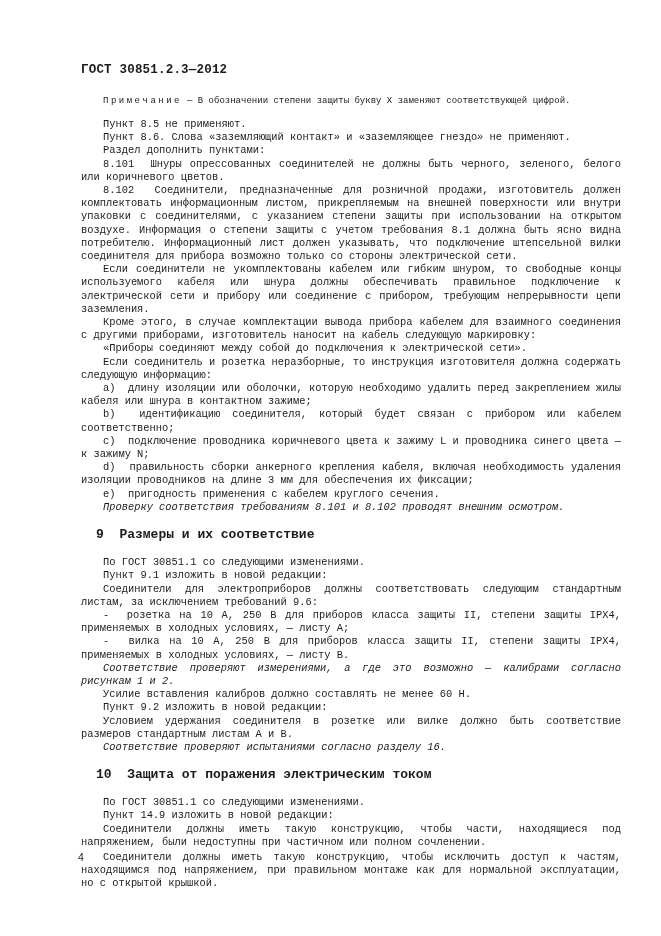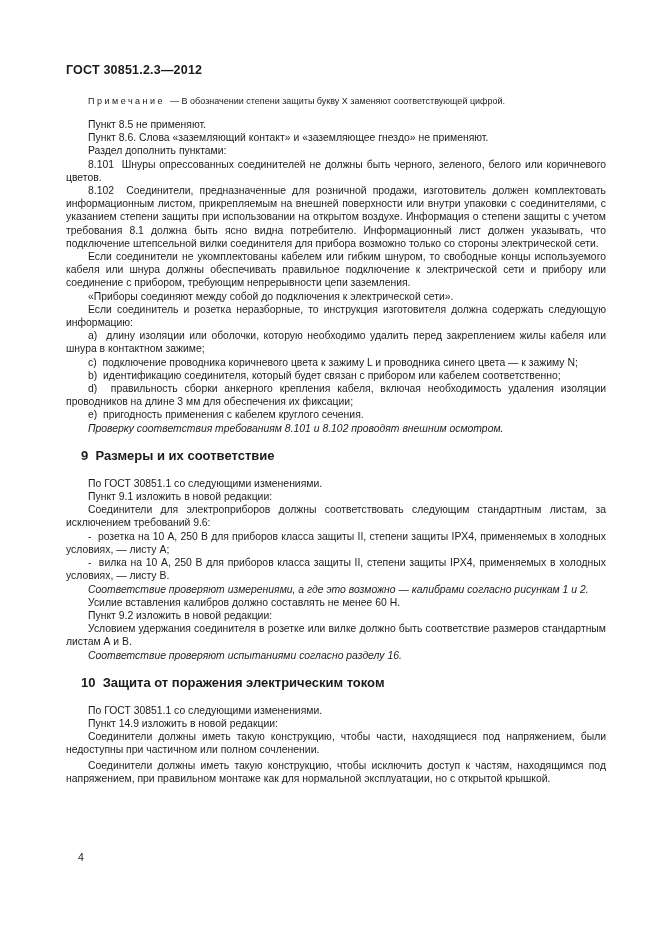--- a/index.html
+++ b/index.html
@@ -7,23 +7,24 @@
     position: relative;
     width: 661px;
     height: 936px;
     background: #ffffff;
     font-family: "Liberation Sans", sans-serif;
     color: #1b1b1b;
     overflow: hidden;
   }
   .content {
     position: absolute;
-    left: 66px;
+    left: 81px;
     top: 63px;
     width: 540px;
+    font-family: Liberation Mono, monospace;
   }
   .doc-header {
     font-size: 12.5px;
     font-weight: bold;
     letter-spacing: 0.2px;
     margin: 0 0 19px 0;
   }
   .note {
     font-size: 9px;
     line-height: 11px;
@@ -64,25 +65,26 @@
     <div class="doc-header">ГОСТ 30851.2.3—2012</div>
 
     <p class="note"><span class="note-label">Примечание</span><span>— В обозначении степени защиты букву X заменяют соответствующей цифрой.</span></p>
 
     <p class="para">Пункт 8.5 не применяют.</p>
     <p class="para">Пункт 8.6. Слова «заземляющий контакт» и «заземляющее гнездо» не применяют.</p>
     <p class="para">Раздел дополнить пунктами:</p>
     <p class="para">8.101&nbsp;&nbsp;Шнуры опрессованных соединителей не должны быть черного, зеленого, белого или коричневого цветов.</p>
     <p class="para">8.102&nbsp;&nbsp;Соединители, предназначенные для розничной продажи, изготовитель должен комплектовать информационным листом, прикрепляемым на внешней поверхности или внутри упаковки с соединителями, с указанием степени защиты при использовании на открытом воздухе. Информация о степени защиты с учетом требования 8.1 должна быть ясно видна потребителю. Информационный лист должен указывать, что подключение штепсельной вилки соединителя для прибора возможно только со стороны электрической сети.</p>
     <p class="para">Если соединители не укомплектованы кабелем или гибким шнуром, то свободные концы используемого кабеля или шнура должны обеспечивать правильное подключение к электрической сети и прибору или соединение с прибором, требующим непрерывности цепи заземления.</p>
+    <p class="para">Кроме этого, в случае комплектации вывода прибора кабелем для взаимного соединения с другими приборами, изготовитель наносит на кабель следующую маркировку:</p>
     <p class="para">«Приборы соединяют между собой до подключения к электрической сети».</p>
     <p class="para">Если соединитель и розетка неразборные, то инструкция изготовителя должна содержать следующую информацию:</p>
     <p class="para">a)&nbsp;&nbsp;длину изоляции или оболочки, которую необходимо удалить перед закреплением жилы кабеля или шнура в контактном зажиме;</p>
+    <p class="para">b)&nbsp;&nbsp;идентификацию соединителя, который будет связан с прибором или кабелем соответственно;</p>
     <p class="para">c)&nbsp;&nbsp;подключение проводника коричневого цвета к зажиму L и проводника синего цвета — к зажиму N;</p>
-    <p class="para">b)&nbsp;&nbsp;идентификацию соединителя, который будет связан с прибором или кабелем соответственно;</p>
     <p class="para">d)&nbsp;&nbsp;правильность сборки анкерного крепления кабеля, включая необходимость удаления изоляции проводников на длине 3 мм для обеспечения их фиксации;</p>
     <p class="para">e)&nbsp;&nbsp;пригодность применения с кабелем круглого сечения.</p>
     <p class="para italic">Проверку соответствия требованиям 8.101 и 8.102 проводят внешним осмотром.</p>
 
     <h2 class="section-heading">9&nbsp;&nbsp;Размеры и их соответствие</h2>
 
     <p class="para">По ГОСТ 30851.1 со следующими изменениями.</p>
     <p class="para">Пункт 9.1 изложить в новой редакции:</p>
     <p class="para">Соединители для электроприборов должны соответствовать следующим стандартным листам, за исключением требований 9.6:</p>
     <p class="para">-&nbsp;&nbsp;розетка на 10 А, 250 В для приборов класса защиты II, степени защиты IPX4, применяемых в холодных условиях, — листу А;</p>

